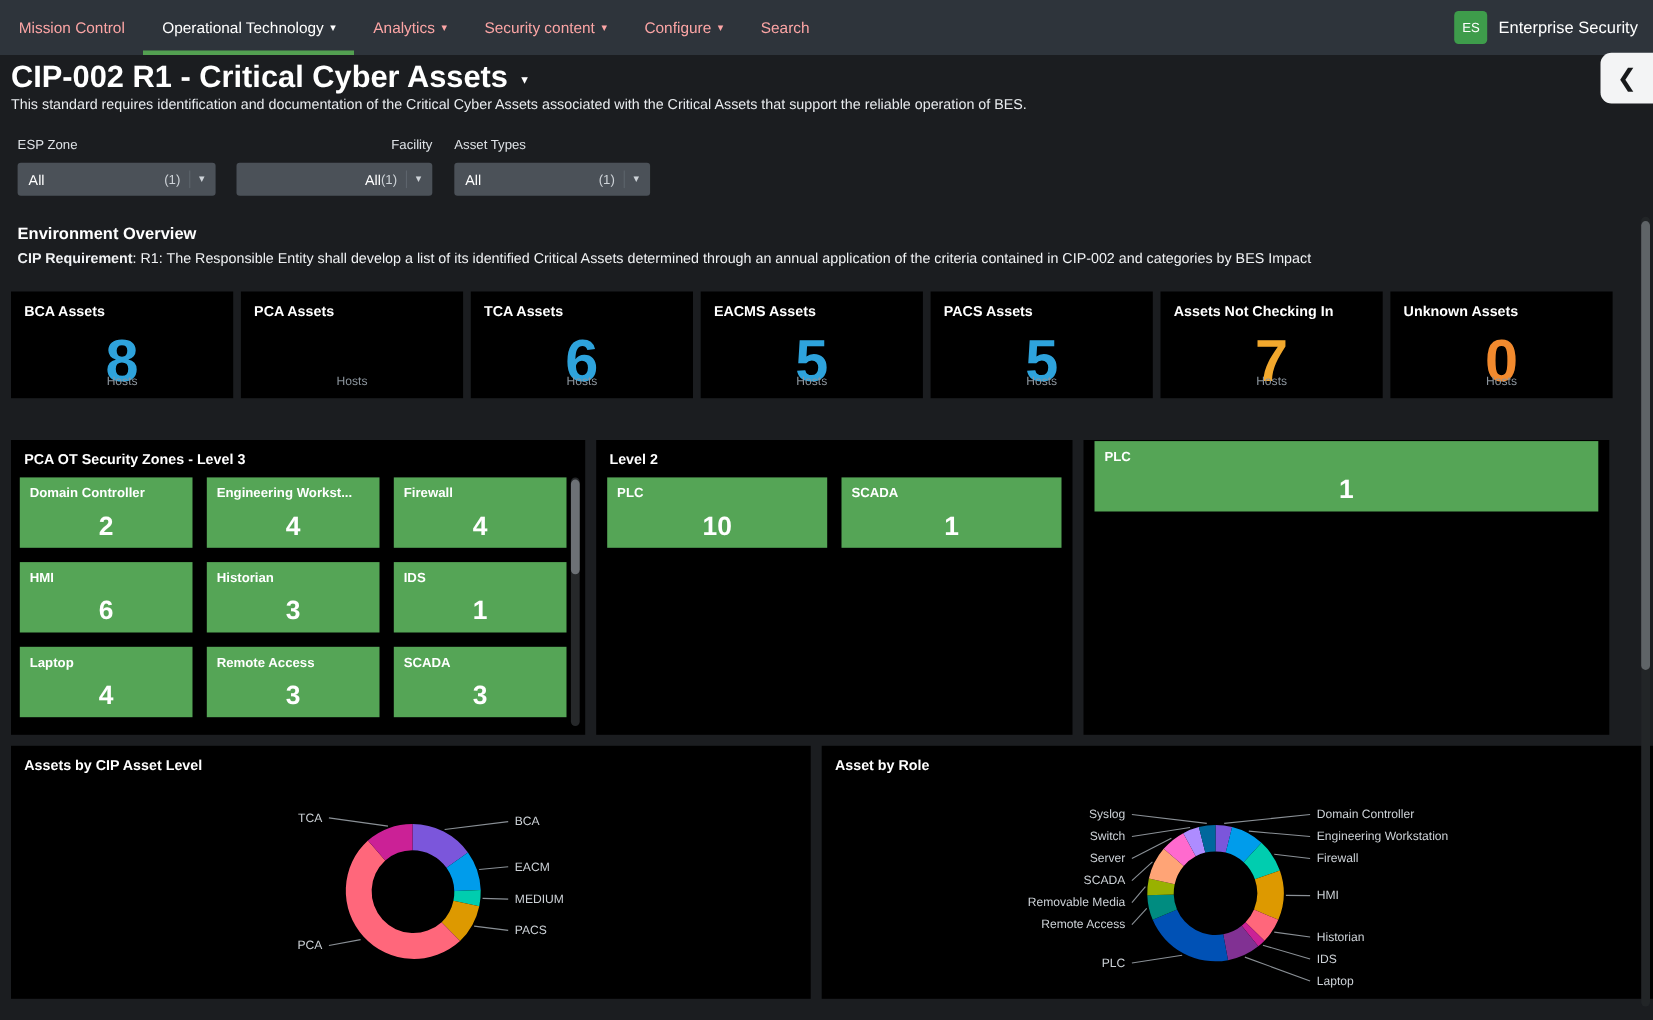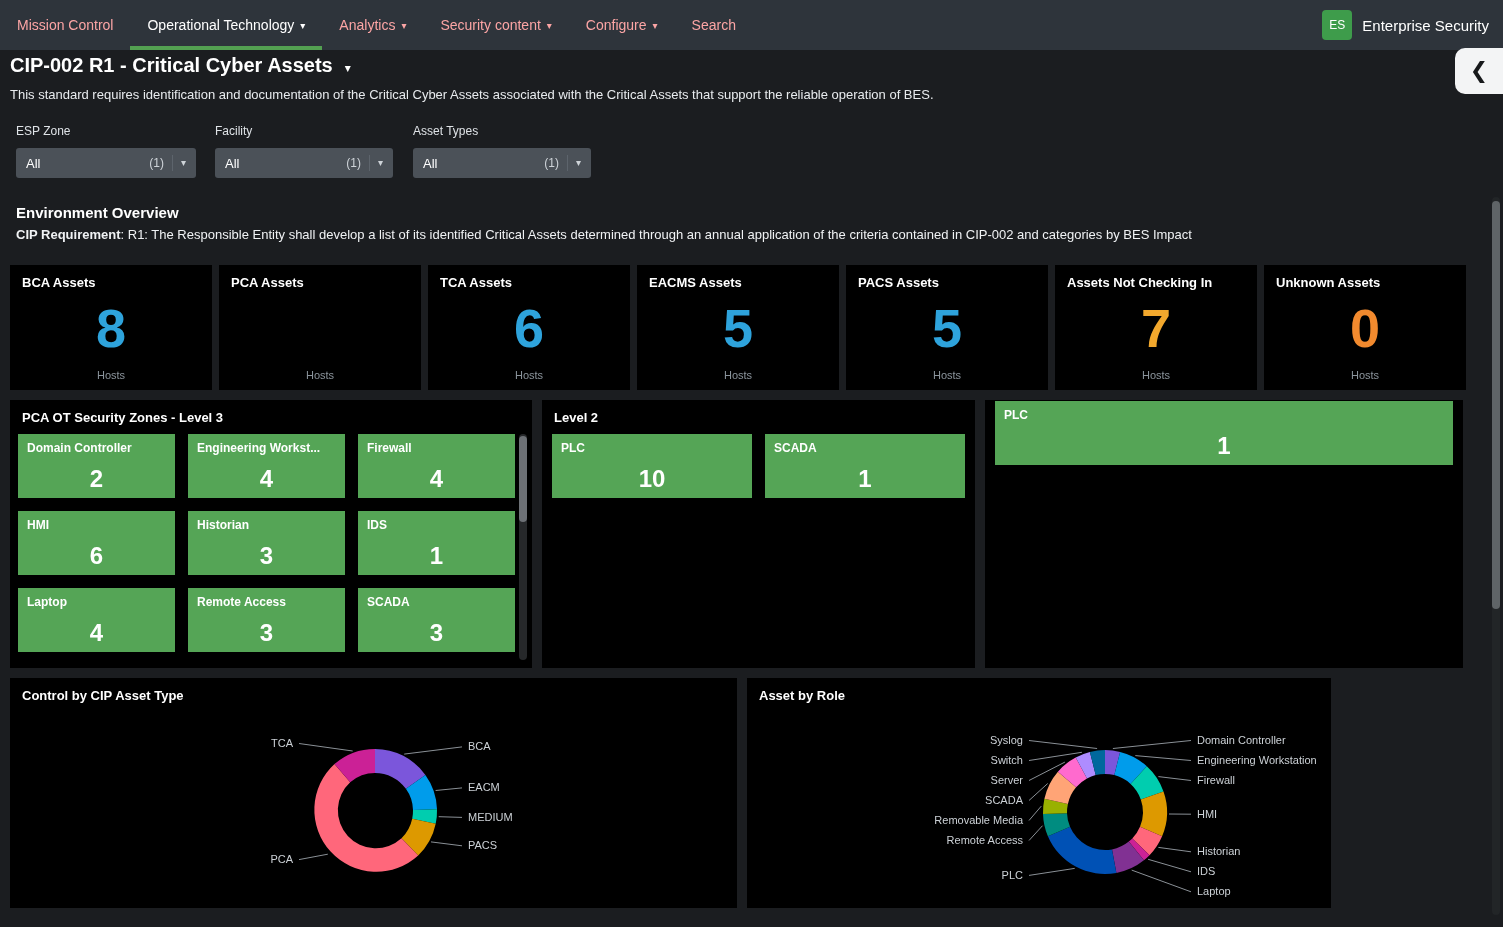--- a/index.html
+++ b/index.html
@@ -13,39 +13,39 @@
   .nav-item.active { color: #fff; font-weight: normal; box-shadow: inset 0 -4px 0 #53A051; }
   .nav-caret { font-size: 10px; }
   .brand { position: absolute; right: 14px; top: 0; height: 50px; display: flex; align-items: center; gap: 10px; }
   .brand-logo { width: 30px; height: 30px; background: #3E9C4B; border-radius: 4px; color: #fff; font-size: 12px; font-weight: normal; display: flex; align-items: center; justify-content: center; }
   .brand-name { font-size: 15px; color: #fff; }
 
   .collapse-tab { position: absolute; top: 48px; right: 0; width: 48px; height: 46px; background: #f3f4f5; border-radius: 10px 0 0 10px; display: flex; align-items: center; justify-content: center; color: #17191b; font-size: 22px; cursor: pointer; z-index: 5; }
 
   
   .page-title-row { position: absolute; left: 10px; top: 54px; display: flex; align-items: center; gap: 12px; }
-  .page-title { font-size: 20px; font-weight: bold; color: #fff; }
+  .page-title { font-size: 28px; font-weight: bold; color: #fff; }
   .title-caret { font-size: 12px; color: #fff; cursor: pointer; padding-top: 4px; }
   .page-desc { position: absolute; left: 10px; top: 87px; font-size: 13px; color: #e8ebee; }
 
   
   .filter-bar { position: absolute; top: 124px; left: 0; right: 0; height: 60px; }
   .filter-group { position: absolute; top: 0; }
   .filter-label { font-size: 12px; color: #dfe3e7; margin-bottom: 10px; }
   .filter-btn { height: 28px; background: #4b5158; border-radius: 3px; display: flex; align-items: center; padding: 15px 10px; cursor: pointer; font-size: 13px; color: #fff; }
   .filter-value { flex: 1; }
   .filter-count { font-size: 12px; color: #ced3d8; margin-right: 8px; }
   .filter-caret { font-size: 10px; color: #ced3d8; border-left: 1px solid #5d646c; padding-left: 8px; height: 16px; line-height: 16px; }
 
   .env-heading { position: absolute; left: 16px; top: 204px; font-size: 15px; font-weight: bold; }
   .env-req { position: absolute; left: 16px; top: 227px; font-size: 13px; color: #f0f2f4; }
 
   
   .kpi-row { position: absolute; left: 10px; top: 265px; display: flex; gap: 7px; }
-  .kpi { width: 202px; height: 125px; background: #000; position: relative; cursor: pointer; }
+  .kpi { width: 202px; height: 97px; background: #000; position: relative; cursor: pointer; }
   .kpi-title { position: absolute; top: 10px; left: 12px; right: 8px; font-size: 13px; font-weight: bold; }
   .kpi-value { position: absolute; top: 36px; left: 0; right: 0; text-align: center; font-size: 54px; font-weight: bold; line-height: 1; }
   .kpi-unit { position: absolute; bottom: 9px; left: 0; right: 0; text-align: center; font-size: 11px; color: #8b949c; }
 
   
   .panel { position: absolute; background: #000; }
   .panel-h { padding: 10px 12px 8px; font-size: 13px; font-weight: bold; position: relative; z-index: 2; }
   #panel-l3 { left: 10px;  top: 400px; width: 522px; height: 268px; }
   #panel-l2 { left: 542px; top: 400px; width: 433px; height: 268px; }
   #panel-l1 { left: 985px; top: 400px; width: 478px; height: 268px; }
@@ -56,21 +56,21 @@
   #grid-l1 { grid-template-columns: 1fr; margin: 1px 10px 0; }
   .tile { height: 64px; position: relative; cursor: pointer; }
   .tile-label { position: absolute; top: 7px; left: 9px; right: 6px; font-size: 12px; font-weight: bold; white-space: nowrap; overflow: hidden; }
   .tile-value { position: absolute; bottom: 5px; left: 0; right: 0; text-align: center; font-size: 24px; font-weight: bold; }
 
   .mini-scroll { position: absolute; right: 5px; top: 34px; bottom: 8px; width: 8px; background: #26282a; border-radius: 4px; }
   .mini-thumb { position: absolute; top: 2px; left: 0; width: 8px; height: 86px; background: #6d7176; border-radius: 4px; cursor: pointer; }
 
   
   #panel-cip  { left: 10px;  top: 678px; width: 727px; height: 230px; }
-  #panel-role { left: 747px; top: 678px; width: 584px; height: 230px; }
+  #panel-role { left: 747px; top: 678px; width: 757px; height: 230px; }
   .chart-svg { position: absolute; left: 0; top: 0; z-index: 1; }
   .chart-label { fill: #ccd1d6; font-size: 11px; font-family: "Liberation Sans", "DejaVu Sans", sans-serif; }
 
   
   .page-scroll { position: absolute; right: 3px; top: 197px; width: 8px; height: 718px; background: #222527; border-radius: 4px; }
   .page-thumb { position: absolute; top: 4px; left: 0; width: 8px; height: 408px; background: #5f6467; border-radius: 4px; cursor: pointer; }
 </style>
 </head>
 <body>
 
@@ -119,21 +119,21 @@
 
   <div class="filter-bar" id="filter-bar">
       <div class="filter-group" style="left: 16px;">
         <div class="filter-label">ESP Zone</div>
         <div class="filter-btn" style="width: 180px;">
           <span class="filter-value">All</span>
           <span class="filter-count">(1)</span>
           <span class="filter-caret">▾</span>
         </div>
       </div>
-      <div class="filter-group" style="left: 215px;">
+      <div class="filter-group" style="left: 215px; text-align: right;">
         <div class="filter-label">Facility</div>
         <div class="filter-btn" style="width: 178px;">
           <span class="filter-value">All</span>
           <span class="filter-count">(1)</span>
           <span class="filter-caret">▾</span>
         </div>
       </div>
       <div class="filter-group" style="left: 413px;">
         <div class="filter-label">Asset Types</div>
         <div class="filter-btn" style="width: 178px;">
@@ -246,21 +246,21 @@
   <section class="panel" id="panel-l1">
     <div class="tile-grid" id="grid-l1">
         <div class="tile" style="background: rgb(85, 165, 86);">
           <div class="tile-label">PLC</div>
           <div class="tile-value">1</div>
         </div>
       </div>
   </section>
 
   <section class="panel" id="panel-cip">
-    <div class="panel-h">Control by CIP Asset Type</div>
+    <div class="panel-h">Assets by CIP Asset Level</div>
     <svg class="chart-svg" id="chart-cip-svg" width="727" height="230">
         <path d="M365.0 71.0 A62 62 0 0 1 415.4 96.9 L395.9 110.8 A38 38 0 0 0 365.0 95.0 Z" fill="#7B56DB"></path>
         <path d="M415.4 96.9 A62 62 0 0 1 427.0 131.2 L403.0 131.9 A38 38 0 0 0 395.9 110.8 Z" fill="#009CEB"></path>
         <path d="M427.0 131.2 A62 62 0 0 1 425.7 145.8 L402.2 140.8 A38 38 0 0 0 403.0 131.9 Z" fill="#00CDAF"></path>
         <path d="M425.7 145.8 A62 62 0 0 1 408.2 177.5 L391.5 160.3 A38 38 0 0 0 402.2 140.8 Z" fill="#DD9900"></path>
         <path d="M408.2 177.5 A62 62 0 1 1 324.5 86.0 L340.2 104.2 A38 38 0 1 0 391.5 160.3 Z" fill="#FF677B"></path>
         <path d="M324.5 86.0 A62 62 0 0 1 365.0 71.0 L365.0 95.0 A38 38 0 0 0 340.2 104.2 Z" fill="#CB2196"></path>
         <polyline points="342.7,73.0 289,65.5" fill="none" stroke="#8a9096" stroke-width="1"></polyline>
         <text x="283" y="69.0" text-anchor="end" class="chart-label">TCA</text>
         <polyline points="317.8,176.2 289,181.6" fill="none" stroke="#8a9096" stroke-width="1"></polyline>

